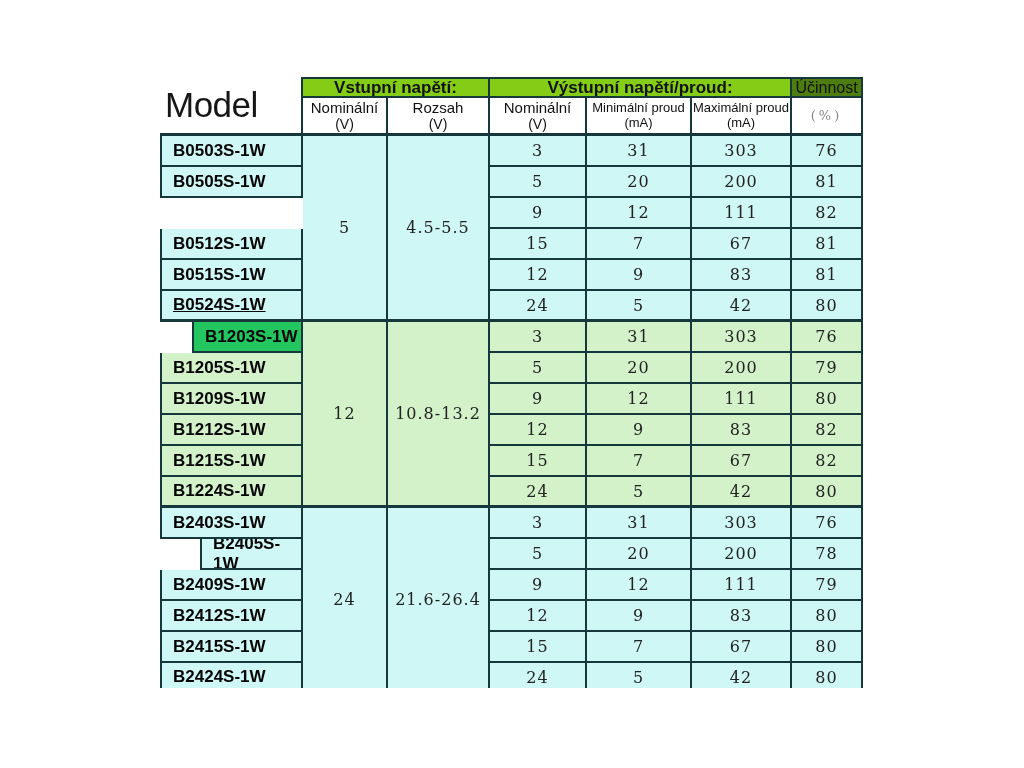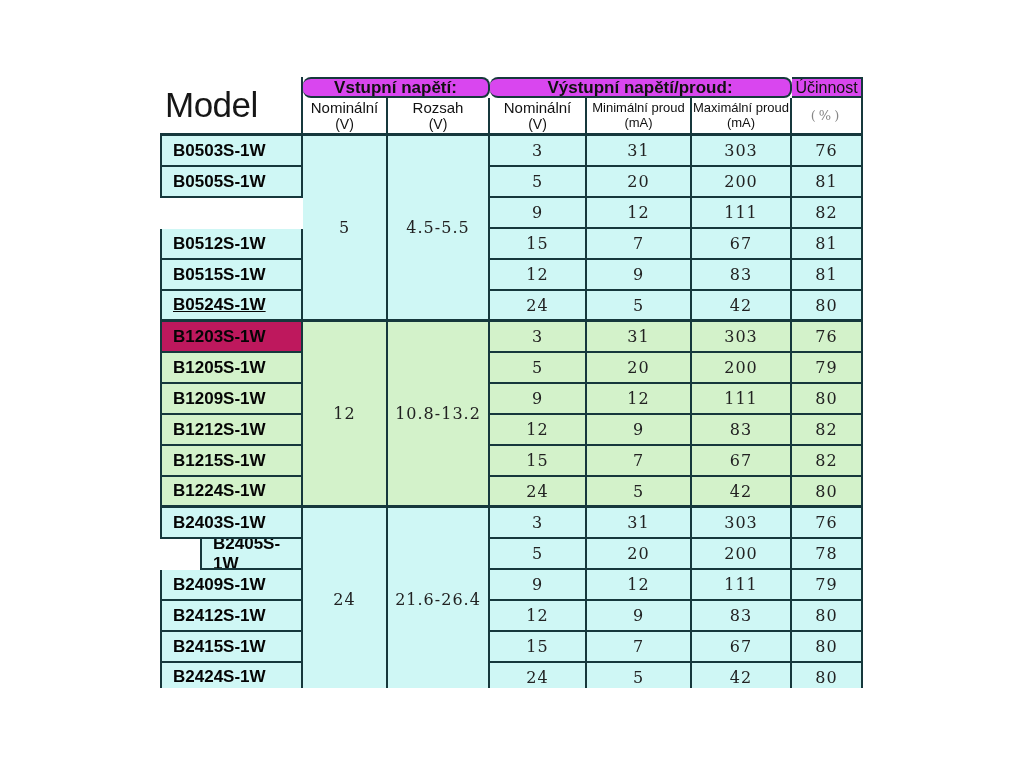--- a/index.html
+++ b/index.html
@@ -34,30 +34,29 @@
     justify-content:flex-start;
     padding-left:5px;
     font-size:35px;
     letter-spacing:-0.5px;
     color:#161616;
     background:#fff;
   }
   .h-group{
     font-weight:bold;font-size:17px;
     border-top-width:2px;border-right-width:2px;border-bottom-width:2px;
-    background:#d946ef;
-    border-radius:8px;
+    background:#84cc16;
   }
   .h-input{grid-area:1/2/2/4;}
   .h-output{grid-area:1/4/2/7;justify-content:center;}
   .h-eff{
     grid-area:1/7/2/8;
     font-size:16px;
     border-top-width:2px;border-right-width:2px;border-bottom-width:2px;
-    background:#d946ef;
+    background:#4d7c0f;
   }
   .sub{
     flex-direction:column;
     line-height:1.12;
     font-size:15px;
     border-right-width:2px;border-bottom-width:3px;
     background:#fff;
     padding-top:1px;
   }
   .sub .unit{font-size:14px;}
@@ -160,21 +159,21 @@
       <div class="cell num-cell" style="grid-area: 7 / 5; background: rgb(207, 247, 245);">9</div>
       <div class="cell num-cell" style="grid-area: 7 / 6; background: rgb(207, 247, 245);">83</div>
       <div class="cell num-cell" style="grid-area: 7 / 7; background: rgb(207, 247, 245);">81</div>
       <div class="cell model-cell group-end" style="grid-area: 8 / 1; background: rgb(207, 247, 245); text-decoration: underline;">B0524S-1W</div>
       <div class="cell num-cell group-end" style="grid-area: 8 / 4; background: rgb(207, 247, 245);">24</div>
       <div class="cell num-cell group-end" style="grid-area: 8 / 5; background: rgb(207, 247, 245);">5</div>
       <div class="cell num-cell group-end" style="grid-area: 8 / 6; background: rgb(207, 247, 245);">42</div>
       <div class="cell num-cell group-end" style="grid-area: 8 / 7; background: rgb(207, 247, 245);">80</div>
       <div class="cell num-cell span-cell" style="grid-area: 9 / 2 / 15; background: rgb(211, 242, 202);">12</div>
       <div class="cell num-cell span-cell" style="grid-area: 9 / 3 / 15; background: rgb(211, 242, 202);">10.8-13.2</div>
-      <div class="cell model-cell" style="grid-area: 9 / 1; background: #be185d;">B1203S-1W</div>
+      <div class="cell model-cell" style="grid-area: 9 / 1; background: #22c55e; margin-left: 32px;">B1203S-1W</div>
       <div class="cell num-cell" style="grid-area: 9 / 4; background: rgb(211, 242, 202);">3</div>
       <div class="cell num-cell" style="grid-area: 9 / 5; background: rgb(211, 242, 202);">31</div>
       <div class="cell num-cell" style="grid-area: 9 / 6; background: rgb(211, 242, 202);">303</div>
       <div class="cell num-cell" style="grid-area: 9 / 7; background: rgb(211, 242, 202);">76</div>
       <div class="cell model-cell" style="grid-area: 10 / 1; background: rgb(211, 242, 202);">B1205S-1W</div>
       <div class="cell num-cell" style="grid-area: 10 / 4; background: rgb(211, 242, 202);">5</div>
       <div class="cell num-cell" style="grid-area: 10 / 5; background: rgb(211, 242, 202);">20</div>
       <div class="cell num-cell" style="grid-area: 10 / 6; background: rgb(211, 242, 202);">200</div>
       <div class="cell num-cell" style="grid-area: 10 / 7; background: rgb(211, 242, 202);">79</div>
       <div class="cell model-cell" style="grid-area: 11 / 1; background: rgb(211, 242, 202);">B1209S-1W</div>

